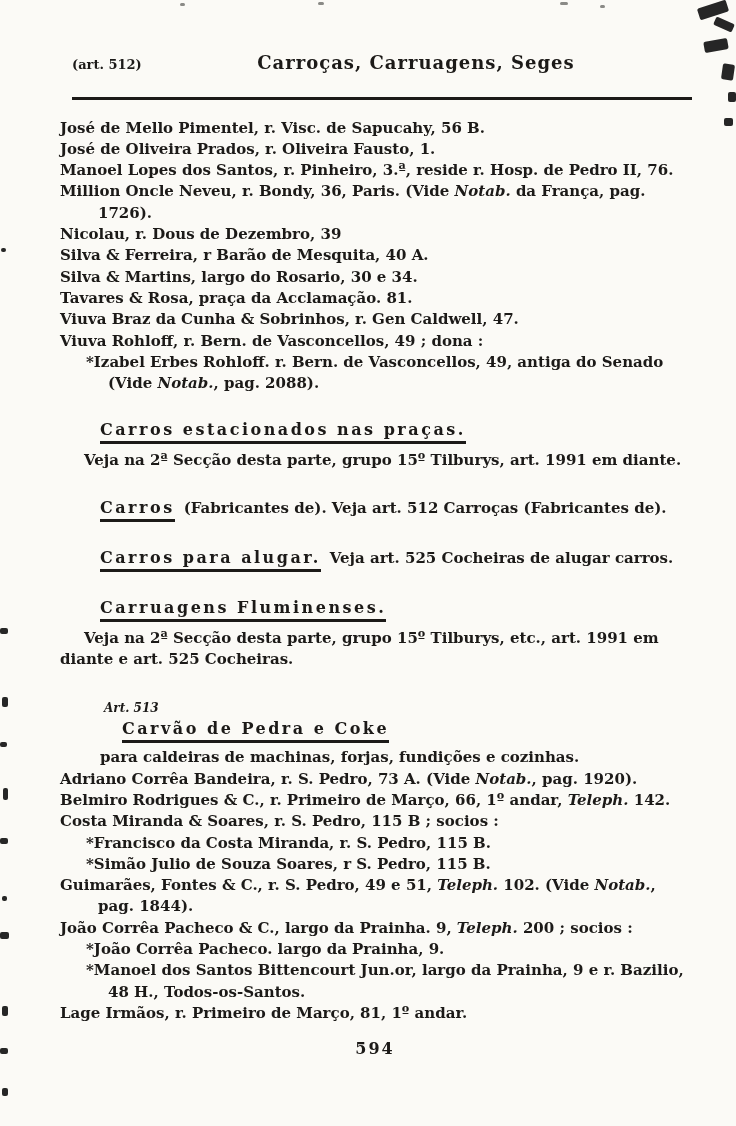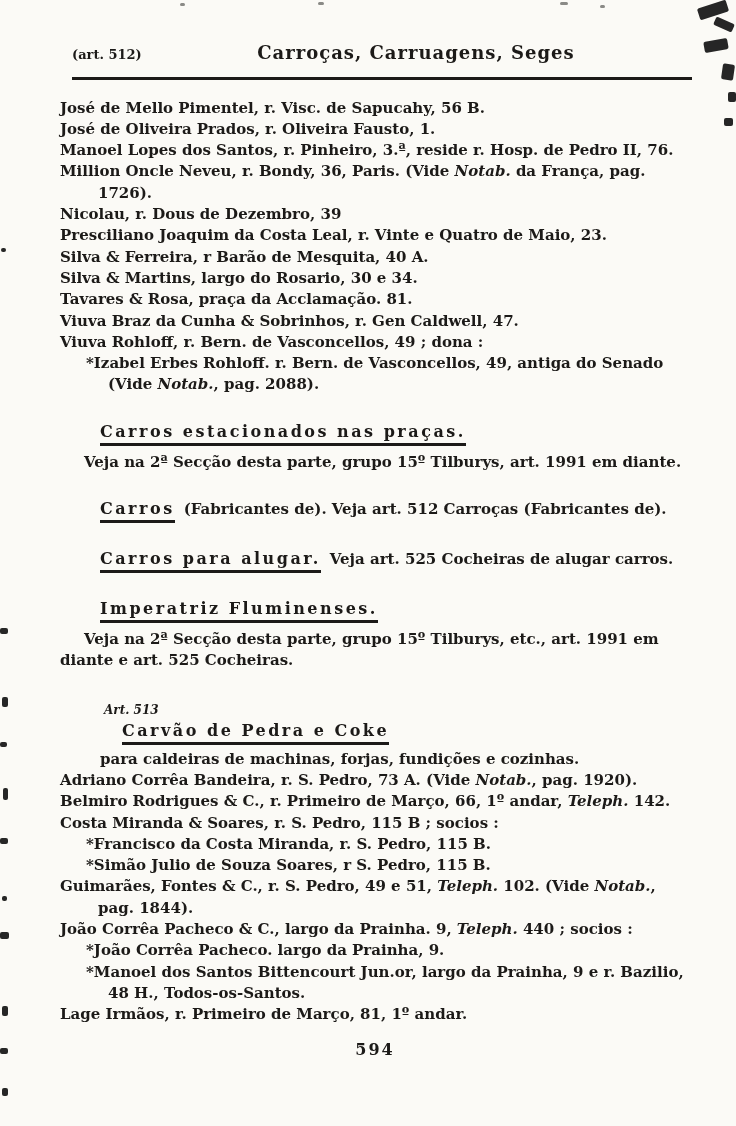--- a/index.html
+++ b/index.html
@@ -14,21 +14,21 @@
     font-size:15px;
     line-height:1.42;
     overflow:hidden;
   }
   .page-header {
     display:flex; align-items:baseline;
     padding:34px 46px 0 72px;
   }
   .art-ref { font-size:13px; white-space:nowrap; }
   .page-title {
-    flex:1; margin:6px; text-align:center;
+    flex:1; margin:16px; text-align:center;
     font-size:18px; font-weight:700; letter-spacing:1px;
   }
   .header-rule {
     border:none; border-top:3px solid var(--ink,#1c1a18);
     margin:5px 44px 0 72px;
   }
   .content { margin:18px 46px 0 60px; }
   .entry { margin:0; padding-left:38px; text-indent:-38px; }
   .entry.sub { padding-left:48px; text-indent:-22px; }
   .subsection { margin-top:26px; }
@@ -72,21 +72,20 @@
   <hr class="header-rule">
 
   <main class="content">
 
     <section class="entries">
       <p class="entry"><span>José de Mello Pimentel, r. Visc. de Sapucahy, 56 B.</span></p>
       <p class="entry"><span>José de Oliveira Prados, r. Oliveira Fausto, 1.</span></p>
       <p class="entry"><span>Manoel Lopes dos Santos, r. Pinheiro, 3.ª, reside r. Hosp. de Pedro II, 76.</span></p>
       <p class="entry"><span>Million Oncle Neveu, r. Bondy, 36, Paris. (Vide </span><span class="it">Notab.</span><span> da França, pag. 1726).</span></p>
       <p class="entry"><span>Nicolau, r. Dous de Dezembro, 39</span></p>
-      <p class="entry"><span>Presciliano Joaquim da Costa Leal, r. Vinte e Quatro de Maio, 23.</span></p>
       <p class="entry"><span>Silva &amp; Ferreira, r Barão de Mesquita, 40 A.</span></p>
       <p class="entry"><span>Silva &amp; Martins, largo do Rosario, 30 e 34.</span></p>
       <p class="entry"><span>Tavares &amp; Rosa, praça da Acclamação. 81.</span></p>
       <p class="entry"><span>Viuva Braz da Cunha &amp; Sobrinhos, r. Gen Caldwell, 47.</span></p>
       <p class="entry"><span>Viuva Rohloff, r. Bern. de Vasconcellos, 49 ; dona :</span></p>
       <p class="entry sub"><span>*Izabel Erbes Rohloff. r. Bern. de Vasconcellos, 49, antiga do Senado (Vide </span><span class="it">Notab.</span><span>, pag. 2088).</span></p>
     </section>
 
     <section class="subsection">
       <h2 class="sec-heading">Carros estacionados nas praças.</h2>
@@ -95,36 +94,36 @@
 
     <section class="subsection">
       <p class="sec-line"><span class="sec-heading">Carros</span><span class="after-heading"><span>(Fabricantes de). Veja art. 512 Carroças (Fabricantes de).</span></span></p>
     </section>
 
     <section class="subsection">
       <p class="sec-line"><span class="sec-heading">Carros para alugar.</span><span class="after-heading"><span>Veja art. 525 Cocheiras de alugar carros.</span></span></p>
     </section>
 
     <section class="subsection">
-      <h2 class="sec-heading">Imperatriz Fluminenses.</h2>
+      <h2 class="sec-heading">Carruagens Fluminenses.</h2>
       <p class="sec-body"><span>Veja na 2ª Secção desta parte, grupo 15º Tilburys, etc., art. 1991 em diante e art. 525 Cocheiras.</span></p>
     </section>
 
     <section class="art513">
       <p class="art-label">Art. 513</p>
       <h2 class="sec-heading big">Carvão de Pedra e Coke</h2>
       <p class="intro">para caldeiras de machinas, forjas, fundições e cozinhas.</p>
       <div class="entries">
         <p class="entry"><span>Adriano Corrêa Bandeira, r. S. Pedro, 73 A. (Vide </span><span class="it">Notab.</span><span>, pag. 1920).</span></p>
         <p class="entry"><span>Belmiro Rodrigues &amp; C., r. Primeiro de Março, 66, 1º andar, </span><span class="it">Teleph.</span><span> 142.</span></p>
         <p class="entry"><span>Costa Miranda &amp; Soares, r. S. Pedro, 115 B ; socios :</span></p>
         <p class="entry sub"><span>*Francisco da Costa Miranda, r. S. Pedro, 115 B.</span></p>
         <p class="entry sub"><span>*Simão Julio de Souza Soares, r S. Pedro, 115 B.</span></p>
         <p class="entry"><span>Guimarães, Fontes &amp; C., r. S. Pedro, 49 e 51, </span><span class="it">Teleph.</span><span> 102. (Vide </span><span class="it">Notab.</span><span>, pag. 1844).</span></p>
-        <p class="entry"><span>João Corrêa Pacheco &amp; C., largo da Prainha. 9, </span><span class="it">Teleph.</span><span> 440 ; socios :</span></p>
+        <p class="entry"><span>João Corrêa Pacheco &amp; C., largo da Prainha. 9, </span><span class="it">Teleph.</span><span> 200 ; socios :</span></p>
         <p class="entry sub"><span>*João Corrêa Pacheco. largo da Prainha, 9.</span></p>
         <p class="entry sub"><span>*Manoel dos Santos Bittencourt Jun.or, largo da Prainha, 9 e r. Bazilio, 48 H., Todos-os-Santos.</span></p>
         <p class="entry"><span>Lage Irmãos, r. Primeiro de Março, 81, 1º andar.</span></p>
       </div>
     </section>
 
     <footer>
       <p class="page-number">594</p>
     </footer>
 

